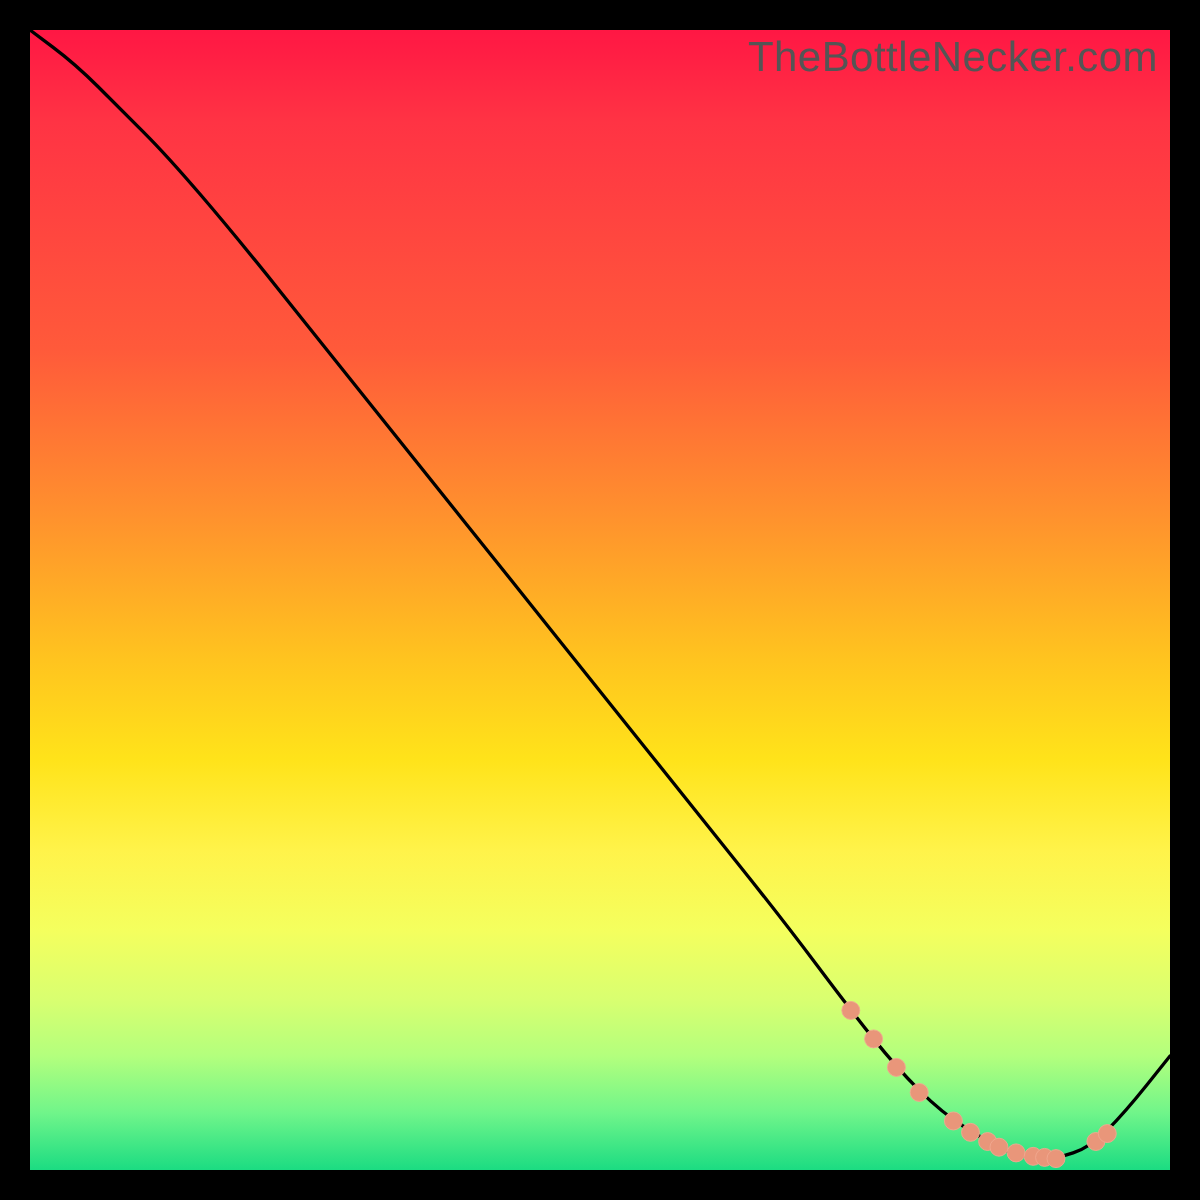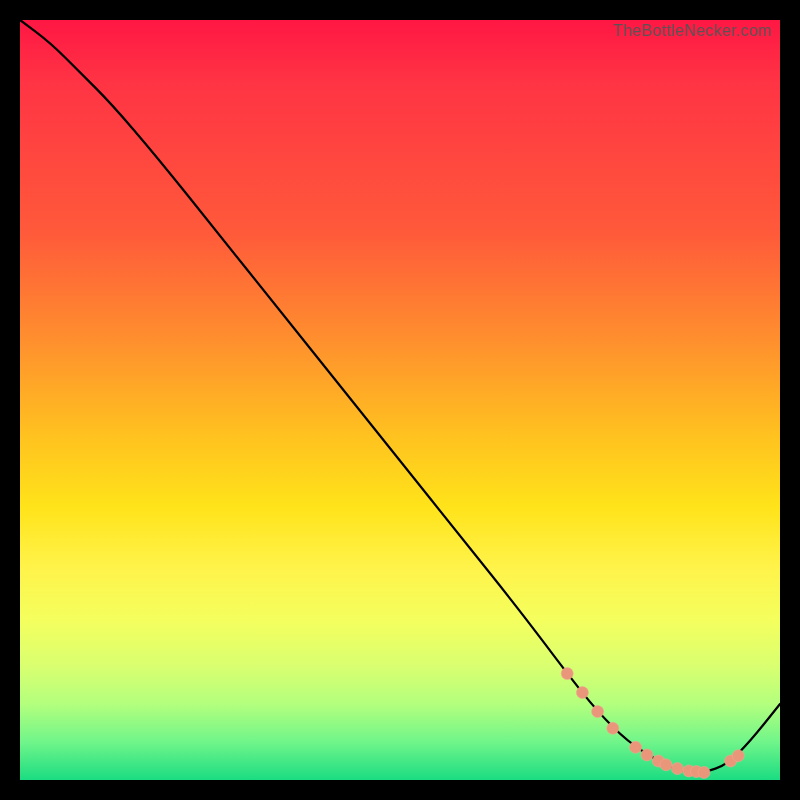--- a/index.html
+++ b/index.html
@@ -38,21 +38,21 @@
       #b3ff7d 90%,
       #70f58a 95%,
       #1bdc82 100%
     );
   }
   .watermark {
     position: absolute;
     top: 2px;
     right: 8px;
     font-family: Arial, Helvetica, sans-serif;
-    font-size: 16px;
+    font-size: 28px;
     color: #555;
     user-select: none;
     letter-spacing: 0.3px;
   }
   svg.overlay {
     position: absolute;
     left: 0;
     top: 0;
     width: 760px;
     height: 760px;

